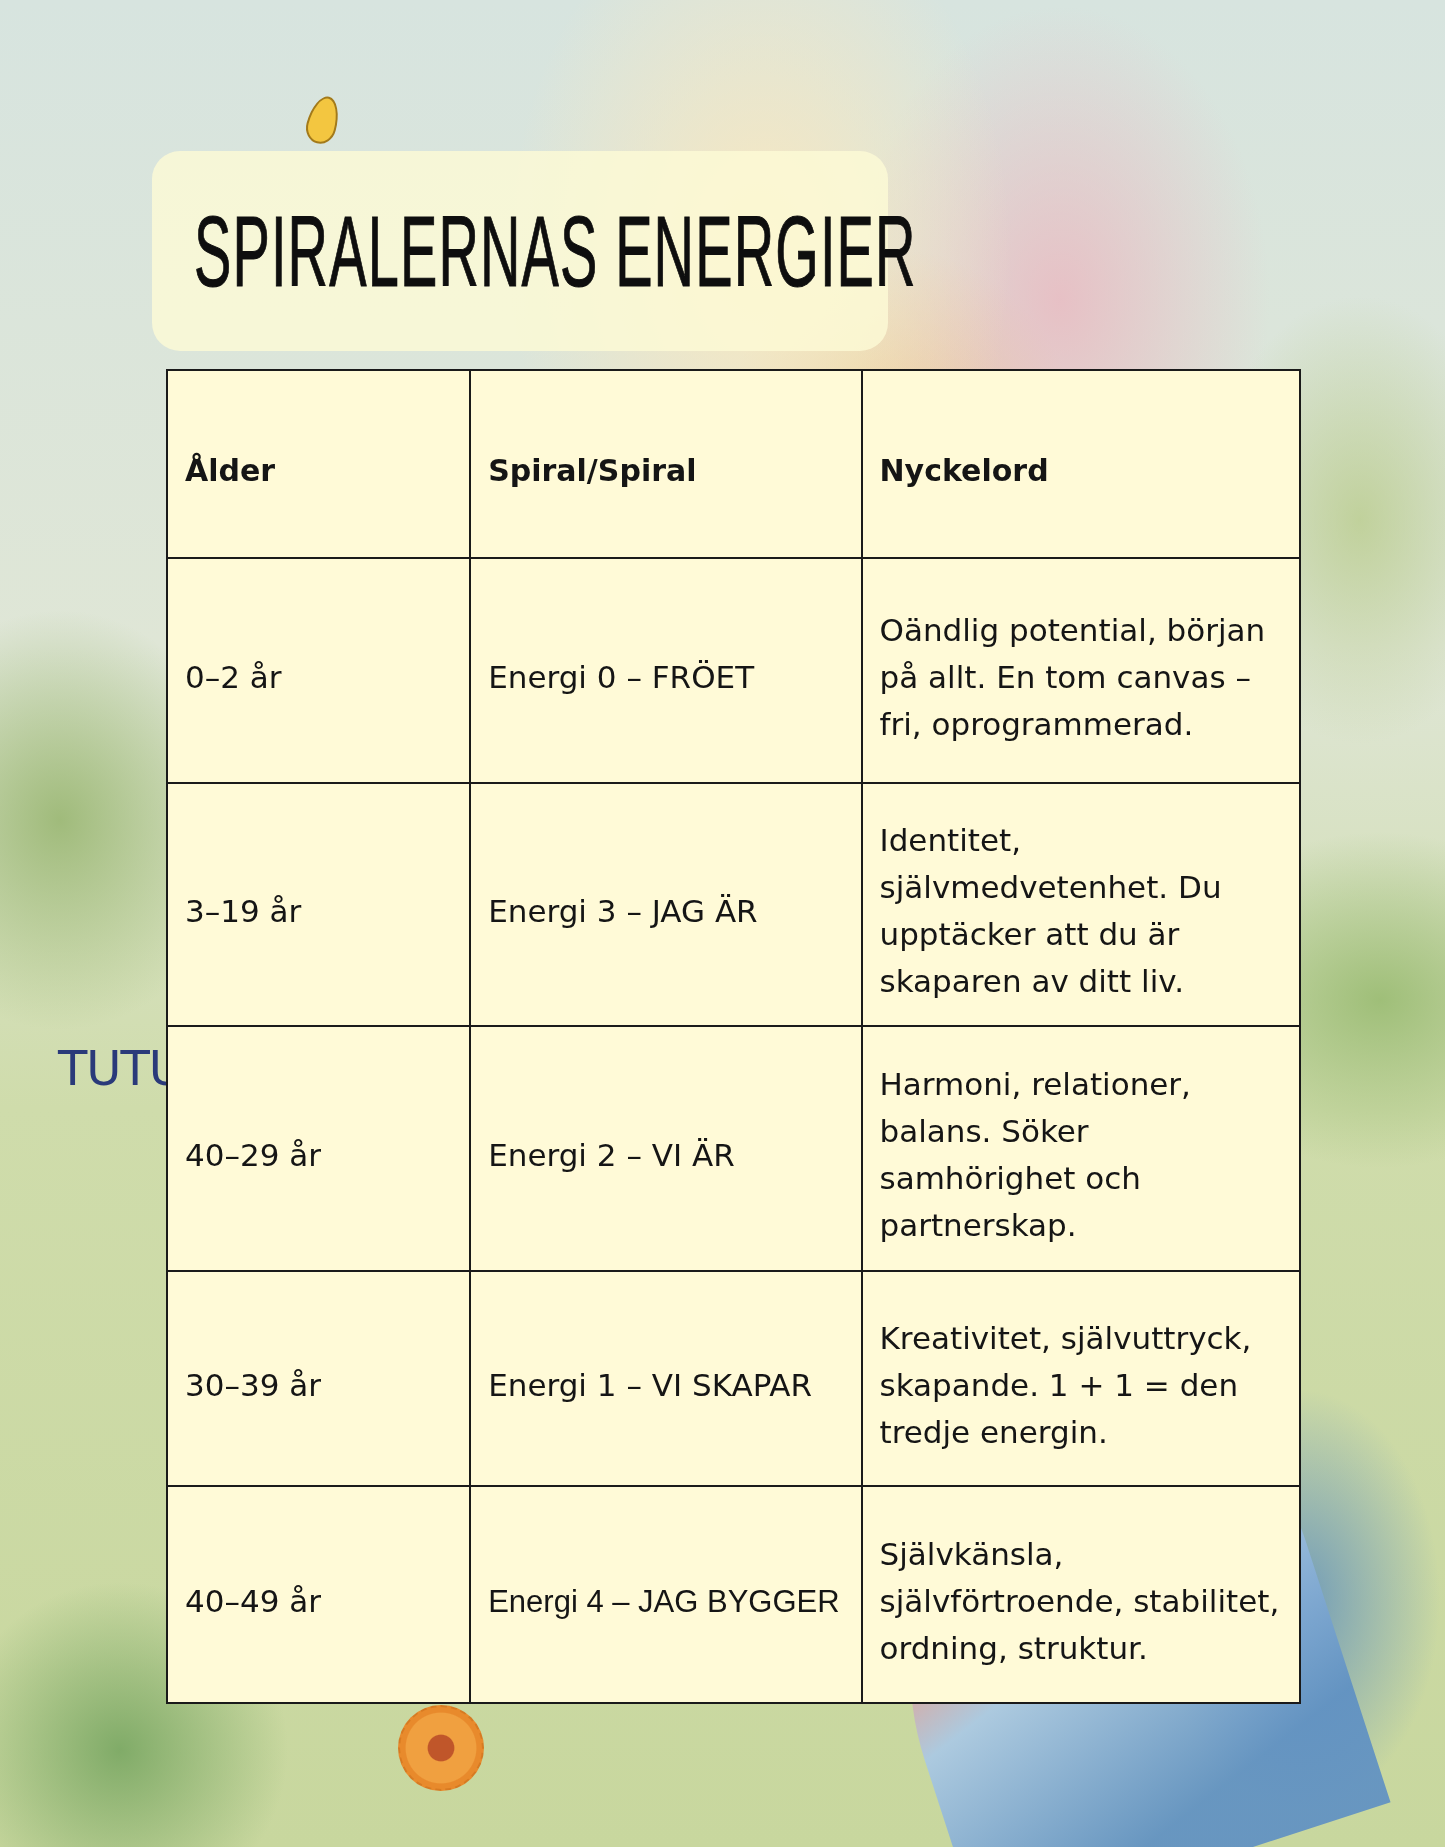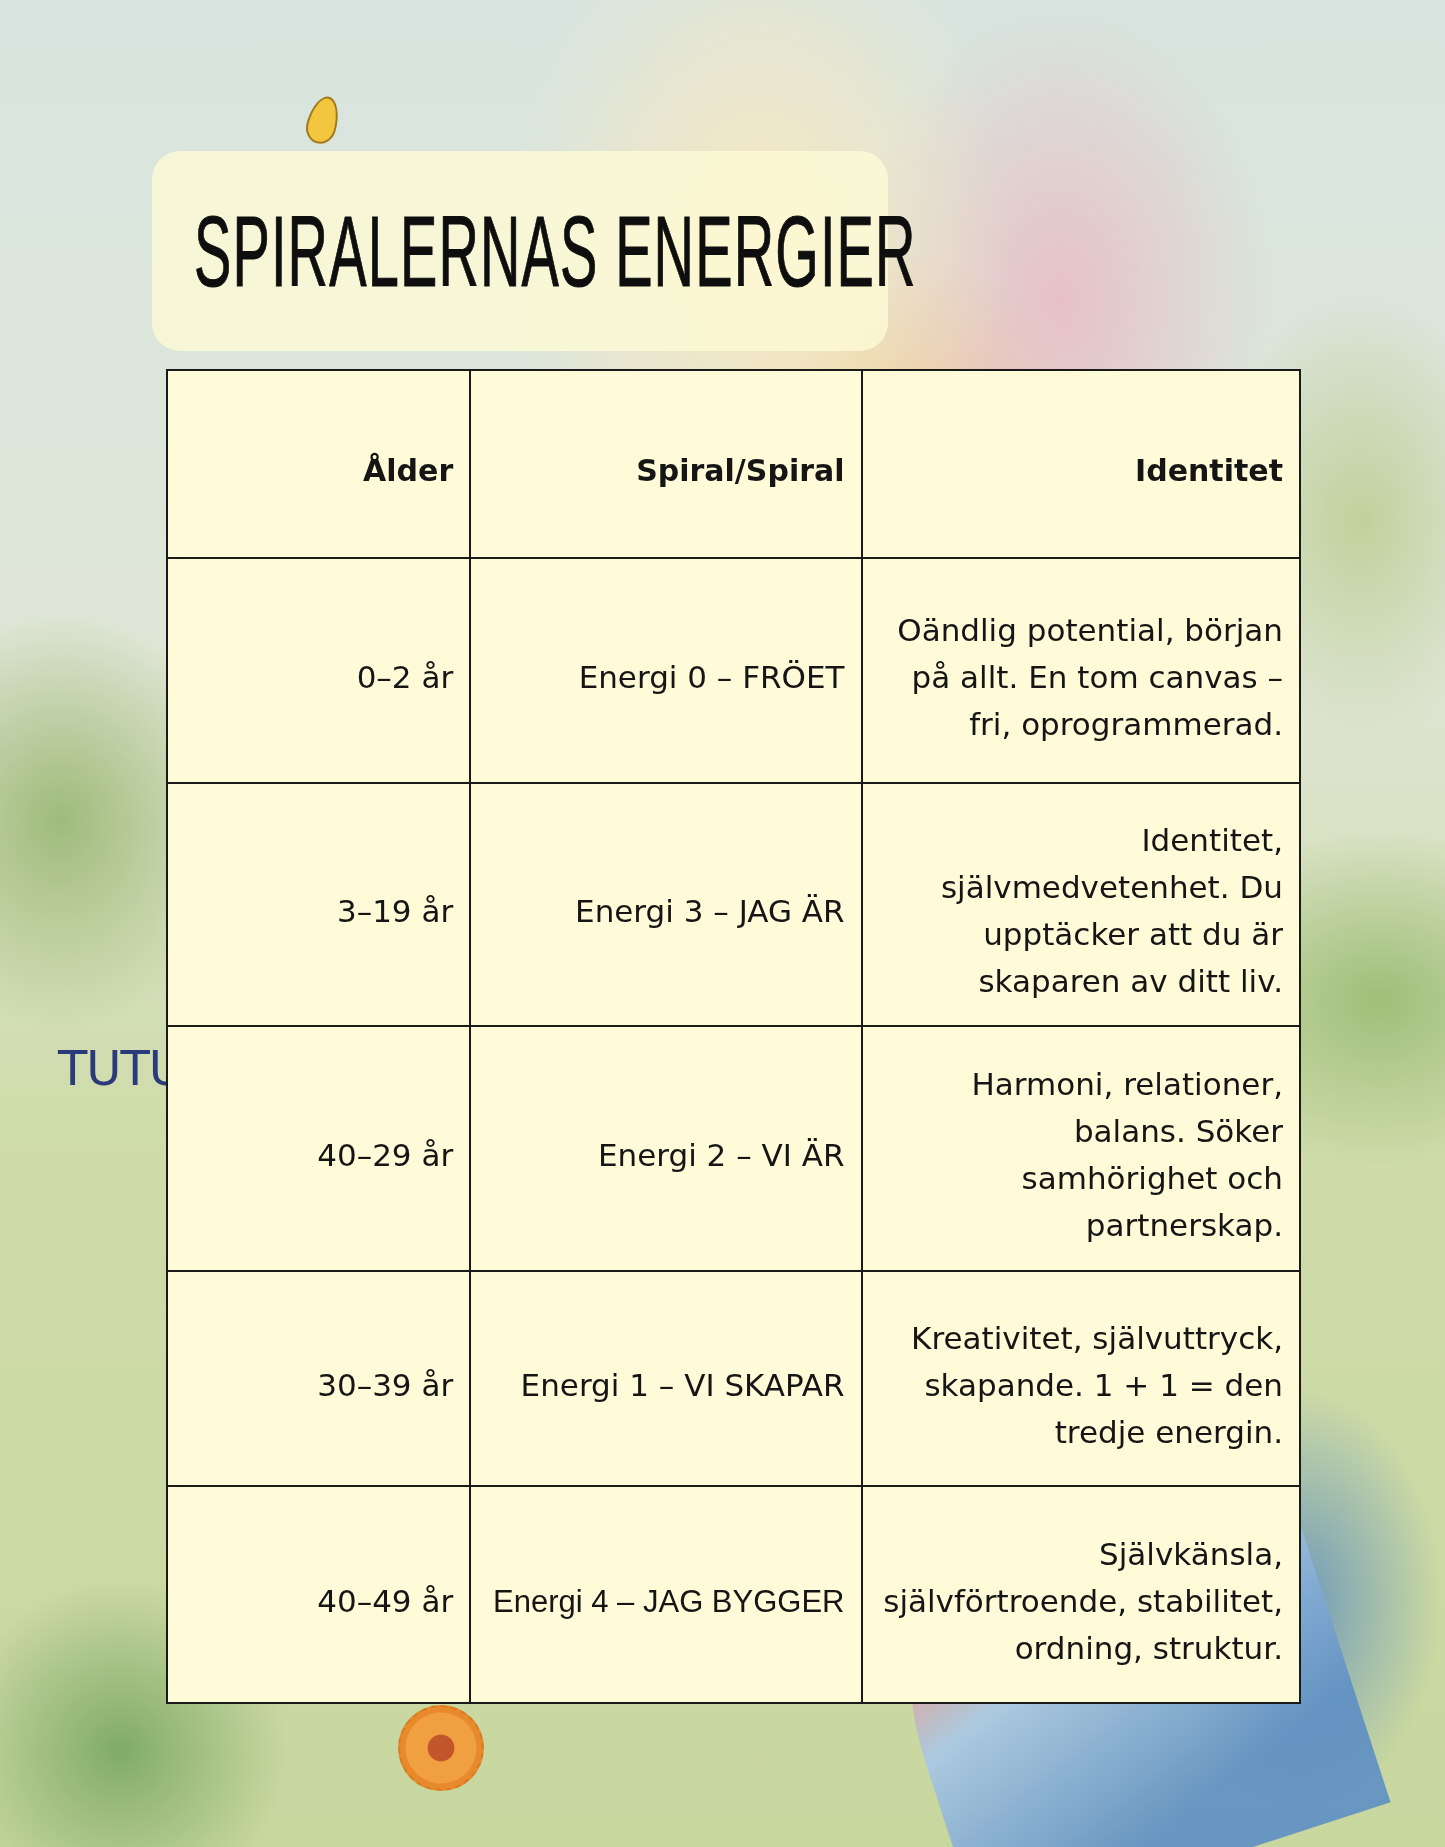--- a/index.html
+++ b/index.html
@@ -38,21 +38,21 @@
       transform: scaleX(0.56); transform-origin: left center; white-space: nowrap;
       -webkit-text-stroke: 1px #0e0e0e;
     }
 
     table.energy {
       position: absolute; left: 166px; top: 369px; width: 1135px;
       border-collapse: collapse; background: #fffad7;
       font-family: "DejaVu Sans", sans-serif; color: #151515;
     }
     table.energy td, table.energy th {
-      border: 2px solid #1a1a1a; vertical-align: middle; text-align: right;
+      border: 2px solid #1a1a1a; vertical-align: middle; text-align: left;
       padding: 13px 16px 0 17px; font-size: 31px; line-height: 47px; font-weight: 400;
     }
     table.energy th { font-weight: 700; font-size: 30px; }
     col.c1 { width: 304px; } col.c2 { width: 392px; } col.c3 { width: 439px; }
     tr.r-head { height: 188px; }
     tr.r1 { height: 225px; }
     tr.r2 { height: 243px; }
     tr.r3 { height: 245px; }
     tr.r4 { height: 215px; }
     tr.r5 { height: 217px; }
@@ -75,21 +75,21 @@
 <table class="energy">
   <colgroup>
       <col class="c1">
       <col class="c2">
       <col class="c3">
     </colgroup>
   <tbody>
       <tr class="r-head">
     <th>Ålder</th>
     <th>Spiral/Spiral</th>
-    <th>Identitet</th>
+    <th>Nyckelord</th>
   </tr>
   <tr class="r1">
     <td>0–2 år</td>
     <td>Energi 0 – FRÖET</td>
     <td>Oändlig potential, början på allt. En tom canvas – fri, oprogrammerad.</td>
   </tr>
   <tr class="r2">
     <td>3–19 år</td>
     <td>Energi 3 – JAG ÄR</td>
     <td>Identitet, självmedvetenhet. Du upptäcker att du är skaparen av ditt liv.</td>

